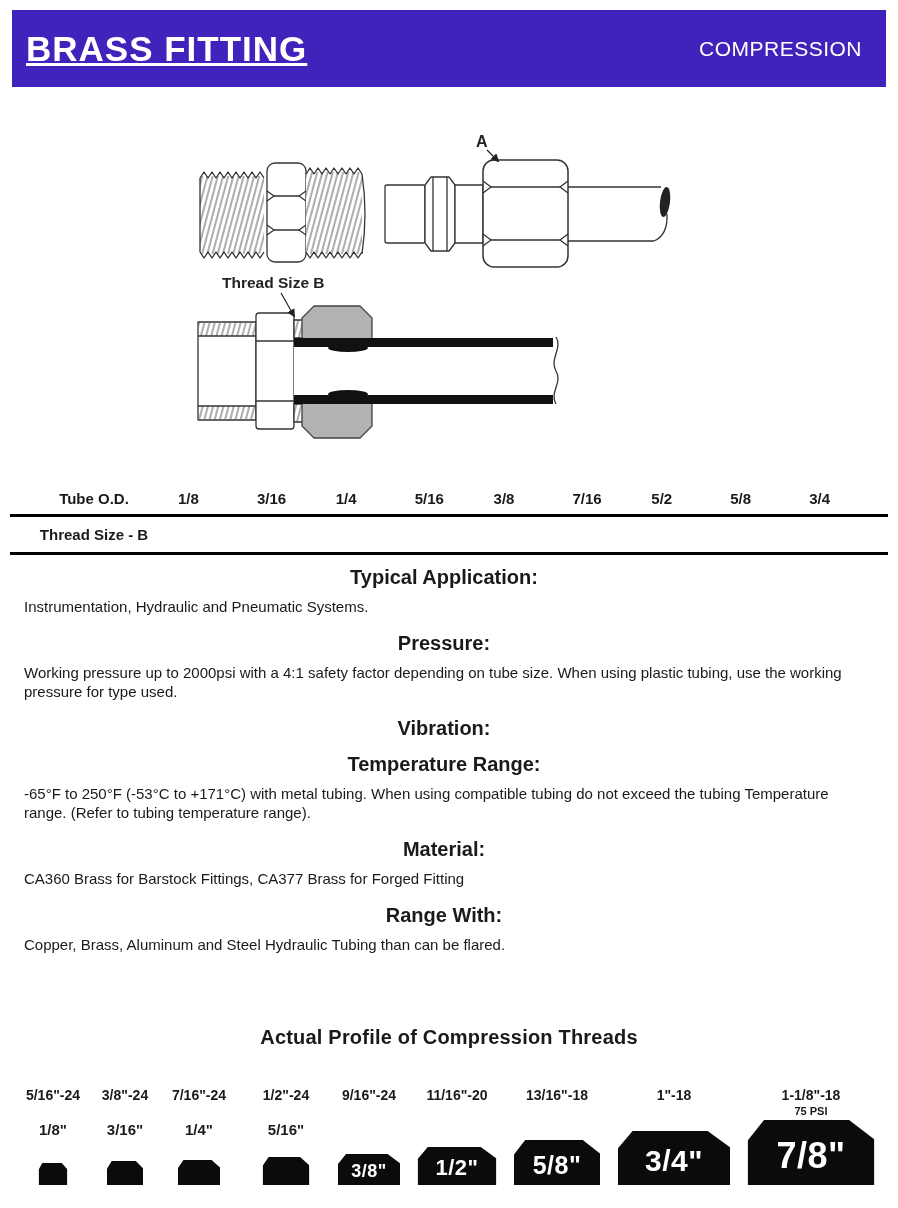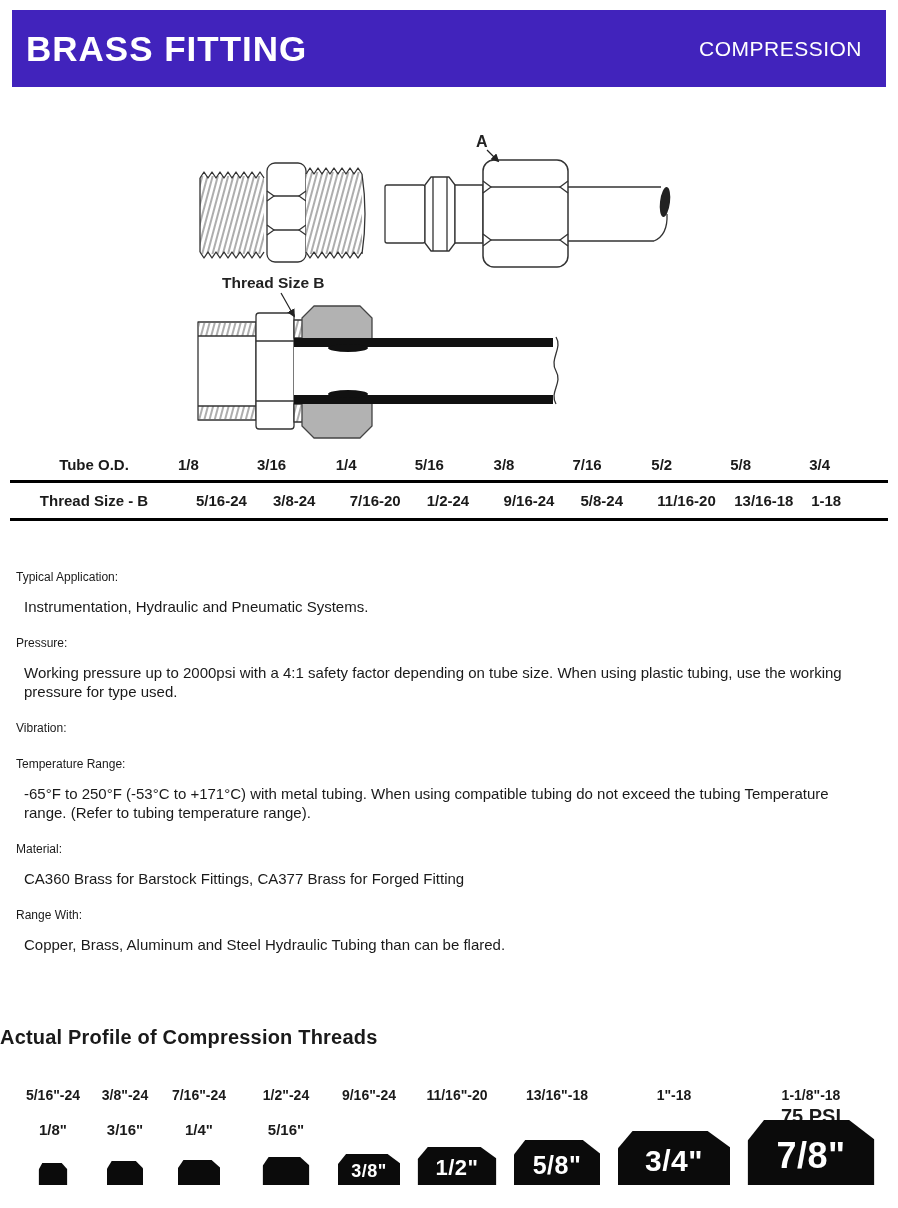--- a/index.html
+++ b/index.html
@@ -3,50 +3,50 @@
 <meta charset="utf-8">
 <style>
   html,body{margin:0;padding:0;background:#ffffff;}
   .page{position:relative;width:898px;height:1208px;background:#ffffff;overflow:hidden;
         font-family:"Liberation Sans",sans-serif;color:#1a1a1a;}
 
   
   .banner{position:absolute;top:10px;left:12px;width:874px;height:77px;
           display:flex;align-items:center;justify-content:space-between;
           padding:0 24px 0 14px;box-sizing:border-box;}
-  .banner-title{color:#fff;font-size:35px;font-weight:bold;letter-spacing:1px;}
+  .banner-title{color:#fff;font-size:35px;font-weight:bold;letter-spacing:1px;text-decoration:underline;}
   .banner-sub{color:#fff;font-size:21px;font-weight:normal;letter-spacing:.5px;}
 
   
   .diagram{position:absolute;top:108px;left:150px;width:600px;height:352px;}
 
   
-  .size-table{position:absolute;top:448px;left:10px;width:878px;}
+  .size-table{position:absolute;top:482px;left:10px;width:878px;}
   .t-row{display:flex;align-items:center;height:32px;}
-  .t-row.second{height:35px;gap:18px;}
+  .t-row.second{height:35px;}
   .t-label{width:168px;text-align:center;font-weight:bold;font-size:15px;}
   .t-cells{flex:1;display:flex;}
   .t-cell{flex:1;font-weight:bold;font-size:15px;white-space:nowrap;}
   .t-rule{height:3px;background:#000;}
 
   
   .specs{position:absolute;top:568px;left:16px;width:856px;}
-  .spec-h{font-size:12px;font-weight:normal;margin:18px 0 0;line-height:18px;}
+  .spec-h{font-size:20px;font-weight:bold;margin:18px 0 0;line-height:18px;text-align:center;}
   .spec-h:first-child{margin-top:0;}
   .spec-p{font-size:15px;margin:11px 8px 0;line-height:19px;}
 
   
-  .profiles-title{position:absolute;top:1026px;left:0;width:898px;text-align:left;
+  .profiles-title{position:absolute;top:1026px;left:0;width:898px;text-align:center;
                   font-size:20px;font-weight:bold;letter-spacing:.2px;}
   .profiles-row{position:absolute;top:1085px;left:0;width:898px;height:102px;}
   .p-item{position:absolute;top:0;height:100%;}
   .p-thread{position:absolute;top:2px;left:0;width:100%;text-align:center;
             font-size:14px;font-weight:bold;white-space:nowrap;}
   .p-psi{position:absolute;top:20px;left:0;width:100%;text-align:center;
-         font-size:20px;font-weight:bold;white-space:nowrap;}
+         font-size:11px;font-weight:bold;white-space:nowrap;}
   .p-tube{position:absolute;top:36px;left:0;width:100%;text-align:center;
           font-size:15px;font-weight:bold;white-space:nowrap;}
   .p-shape{position:absolute;bottom:2px;left:50%;transform:translateX(-50%);
            display:flex;align-items:center;justify-content:center;
            clip-path:polygon(0% 100%,0% 32%,13% 0%,80% 0%,100% 30%,100% 100%);}
   .p-shape span{color:#ffffff;font-weight:bold;letter-spacing:.5px;}
 </style>
 </head>
 <body>
 
@@ -129,31 +129,20 @@
           <div class="t-cell">3/8</div>
           <div class="t-cell">7/16</div>
           <div class="t-cell">5/2</div>
           <div class="t-cell">5/8</div>
           <div class="t-cell">3/4</div>
         </div>
     </div>
     <div class="t-rule"></div>
     <div class="t-row second">
       <div class="t-label">Thread Size - B</div>
-      <div class="t-cells">
-          <div class="t-cell">5/16-24</div>
-          <div class="t-cell">3/8-24</div>
-          <div class="t-cell">7/16-20</div>
-          <div class="t-cell">1/2-24</div>
-          <div class="t-cell">9/16-24</div>
-          <div class="t-cell">5/8-24</div>
-          <div class="t-cell">11/16-20</div>
-          <div class="t-cell">13/16-18</div>
-          <div class="t-cell">1-18</div>
-        </div>
     </div>
     <div class="t-rule"></div>
   </div>
 
   <div class="specs">
       <div class="spec-h">Typical Application:</div>
       <div class="spec-p">Instrumentation, Hydraulic and Pneumatic Systems.</div>
       <div class="spec-h">Pressure:</div>
       <div class="spec-p">Working pressure up to 2000psi with a 4:1 safety factor depending on tube size. When using plastic tubing, use the working pressure for type used.</div>
       <div class="spec-h">Vibration:</div>

